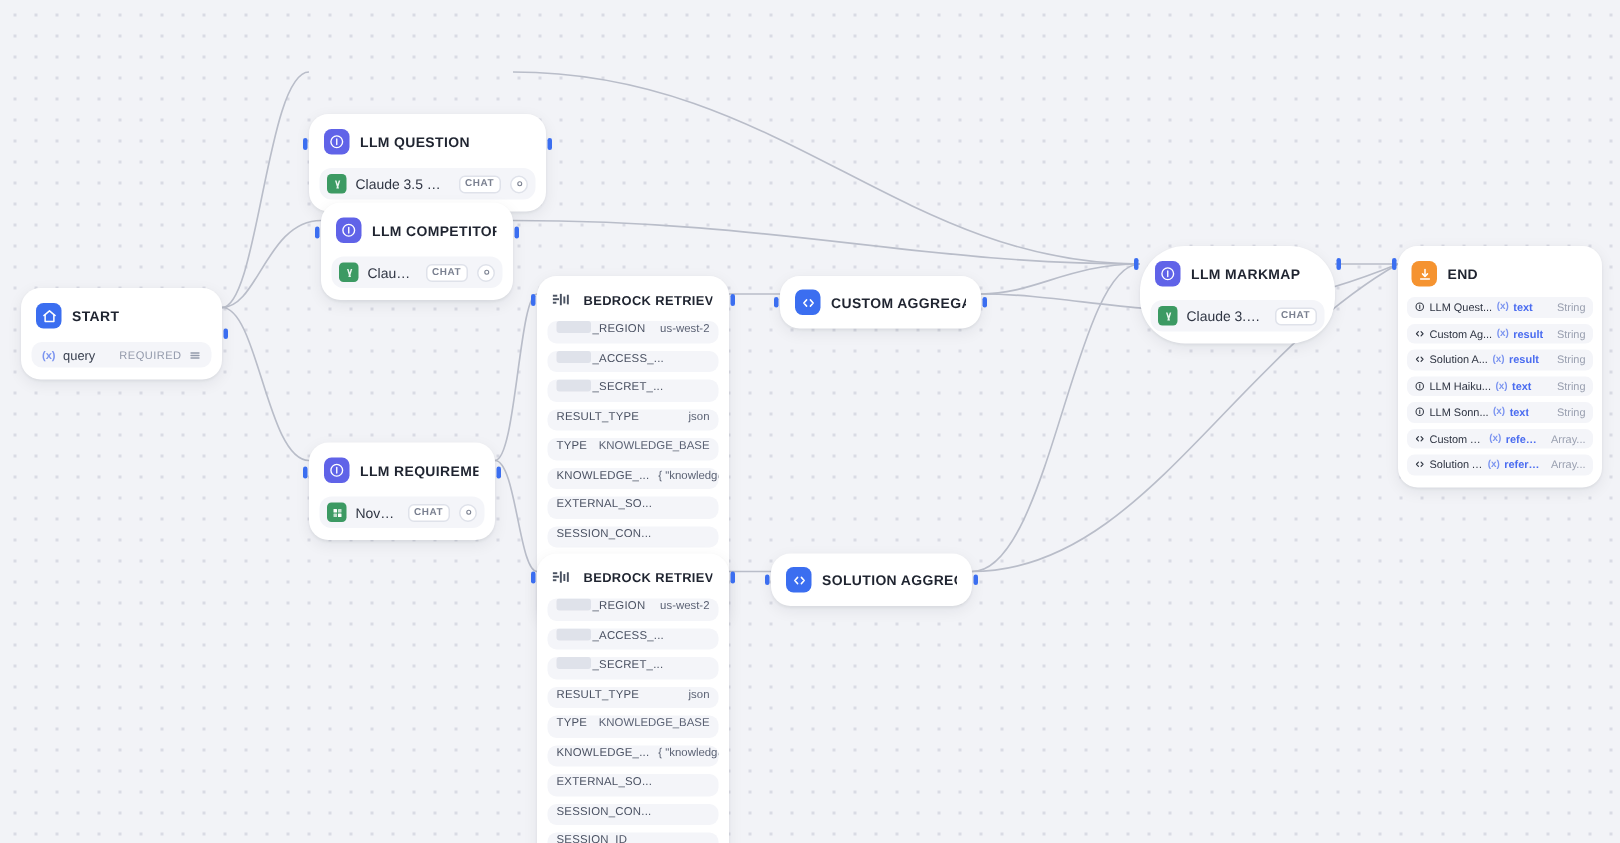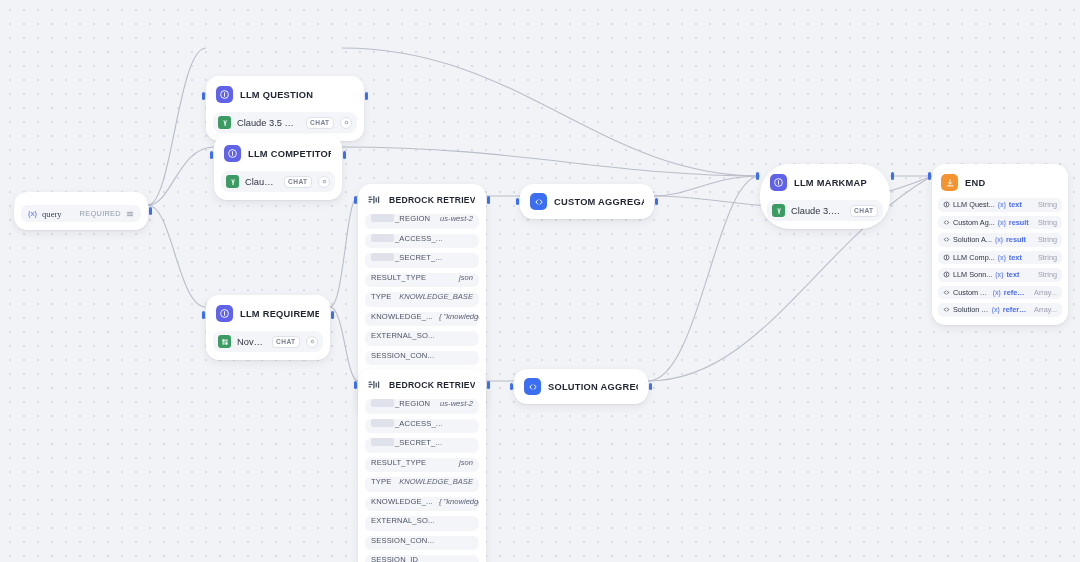--- a/index.html
+++ b/index.html
@@ -77,42 +77,42 @@
     margin-top: 5px;
     background: #f4f5f9;
     border-radius: 6px;
     height: 14.5px;
     display: flex; align-items: flex-start;
     padding: 0 6px;
     font-size: 7.6px; color: #4b5263;
     white-space: nowrap; overflow: hidden;
   }
   .prow .k { letter-spacing: .15px; }
-  .prow .v { margin-left: auto; color: #5b6274; padding-left: 6px; font-style: italic; }
+  .prow .v { margin-left: auto; color: #5b6274; padding-left: 6px; }
   .redact {
     display: inline-block; width: 23px; height: 8px;
     background: #dfe2ea; border-radius: 2px; margin-right: 1px;
     vertical-align: -1px;
   }
   .retry {
     margin-top: 6px;
     border-top: 1px solid #eceef3;
     padding-top: 7px;
     font-size: 7.6px; color: #5b6274; letter-spacing: .2px;
     padding-left: 3px;
   }
   
   .varrow {
     margin-top: 6px;
     background: #f4f5f9; border-radius: 7px; height: 17px;
     display: flex; align-items: center; gap: 5px; padding: 0 7px;
     white-space: nowrap;
   }
   .xvar { color: #7b94f0; font-size: 7.4px; font-weight: bold; }
-  .vname { font-size: 8.6px; color: #3a4150; font-family: Liberation Serif, serif; }
+  .vname { font-size: 8.6px; color: #3a4150; }
   .req { margin-left: auto; font-size: 7.4px; color: #939aab; letter-spacing: .3px; text-align: right; }
   
   .erow {
     margin-top: 4px;
     background: #f4f5f9; border-radius: 5px; height: 13.5px;
     display: flex; align-items: center; gap: 3px;
     padding: 0 5px; font-size: 7.3px; white-space: nowrap; overflow: hidden;
   }
   .erow .src { color: #2e3442; overflow: hidden; text-overflow: ellipsis; max-width: 52px; }
   .erow .vx { color: #7b94f0; font-weight: bold; font-size: 6.6px; }
@@ -161,20 +161,29 @@
 
       <path d="M890,176 C905,176 915,176 932,176"></path>
 
       <path d="M654,196 C740,196 800,230 932,176"></path>
 
       <path d="M648,381 C760,381 820,240 932,176"></path>
     </g>
   </svg>
 
   <div class="node" style="left:14px; top:192px; width:134px;">
+    <div class="nhead">
+      <span class="nicon" style="background:#3b6ef0;">
+        <svg width="10" height="10" viewBox="0 0 24 24" fill="none" stroke="#fff" stroke-width="2.4" stroke-linecap="round" stroke-linejoin="round">
+            <path d="M3 10.5 12 3l9 7.5"></path>
+            <path d="M5 10v10h14V10"></path>
+          </svg>
+      </span>
+      <span class="ntitle">START</span>
+    </div>
     <div class="varrow">
       <span class="xvar">(x)</span>
       <span class="vname">query</span>
       <span class="req">REQUIRED</span>
       <span style="display:flex;">
         <svg width="8" height="8" viewBox="0 0 24 24" stroke="#939aab" stroke-width="2.6" stroke-linecap="round">
             <path d="M4 7h16M4 12h16M4 17h16"></path>
           </svg>
       </span>
     </div>
@@ -467,21 +476,21 @@
           <span class="vn">result</span>
           <span class="ty">String</span>
         </div>
         <div class="erow">
           <span class="eico">
             <svg width="7" height="7" viewBox="0 0 24 24" fill="none" stroke="#343a46" stroke-width="2.4">
               <circle cx="12" cy="12" r="8.5"></circle>
               <path d="M12 8v8" stroke-linecap="round"></path>
             </svg>
           </span>
-          <span class="src">LLM Comp...</span>
+          <span class="src">LLM Haiku...</span>
           <span class="vx">(x)</span>
           <span class="vn">text</span>
           <span class="ty">String</span>
         </div>
         <div class="erow">
           <span class="eico">
             <svg width="7" height="7" viewBox="0 0 24 24" fill="none" stroke="#343a46" stroke-width="2.4">
               <circle cx="12" cy="12" r="8.5"></circle>
               <path d="M12 8v8" stroke-linecap="round"></path>
             </svg>

